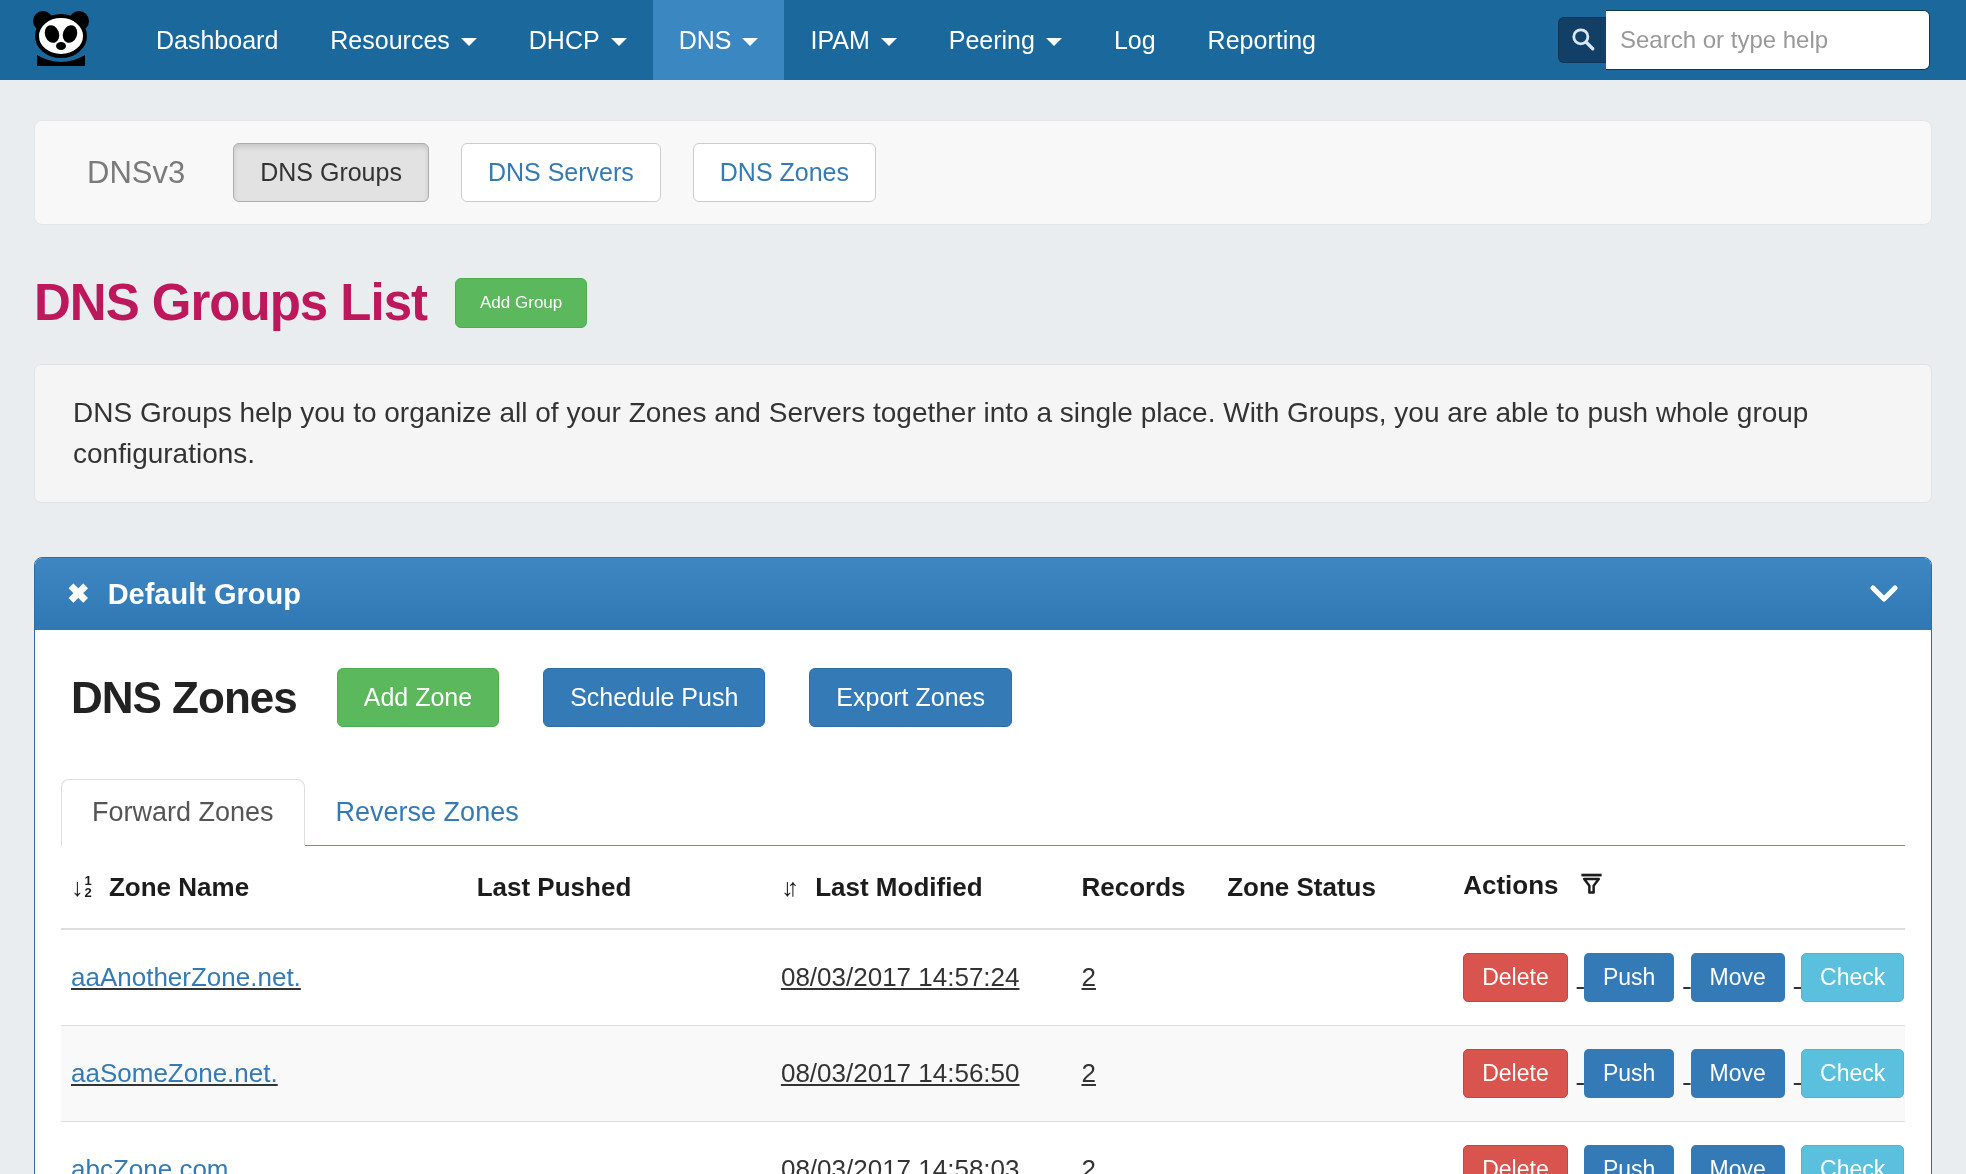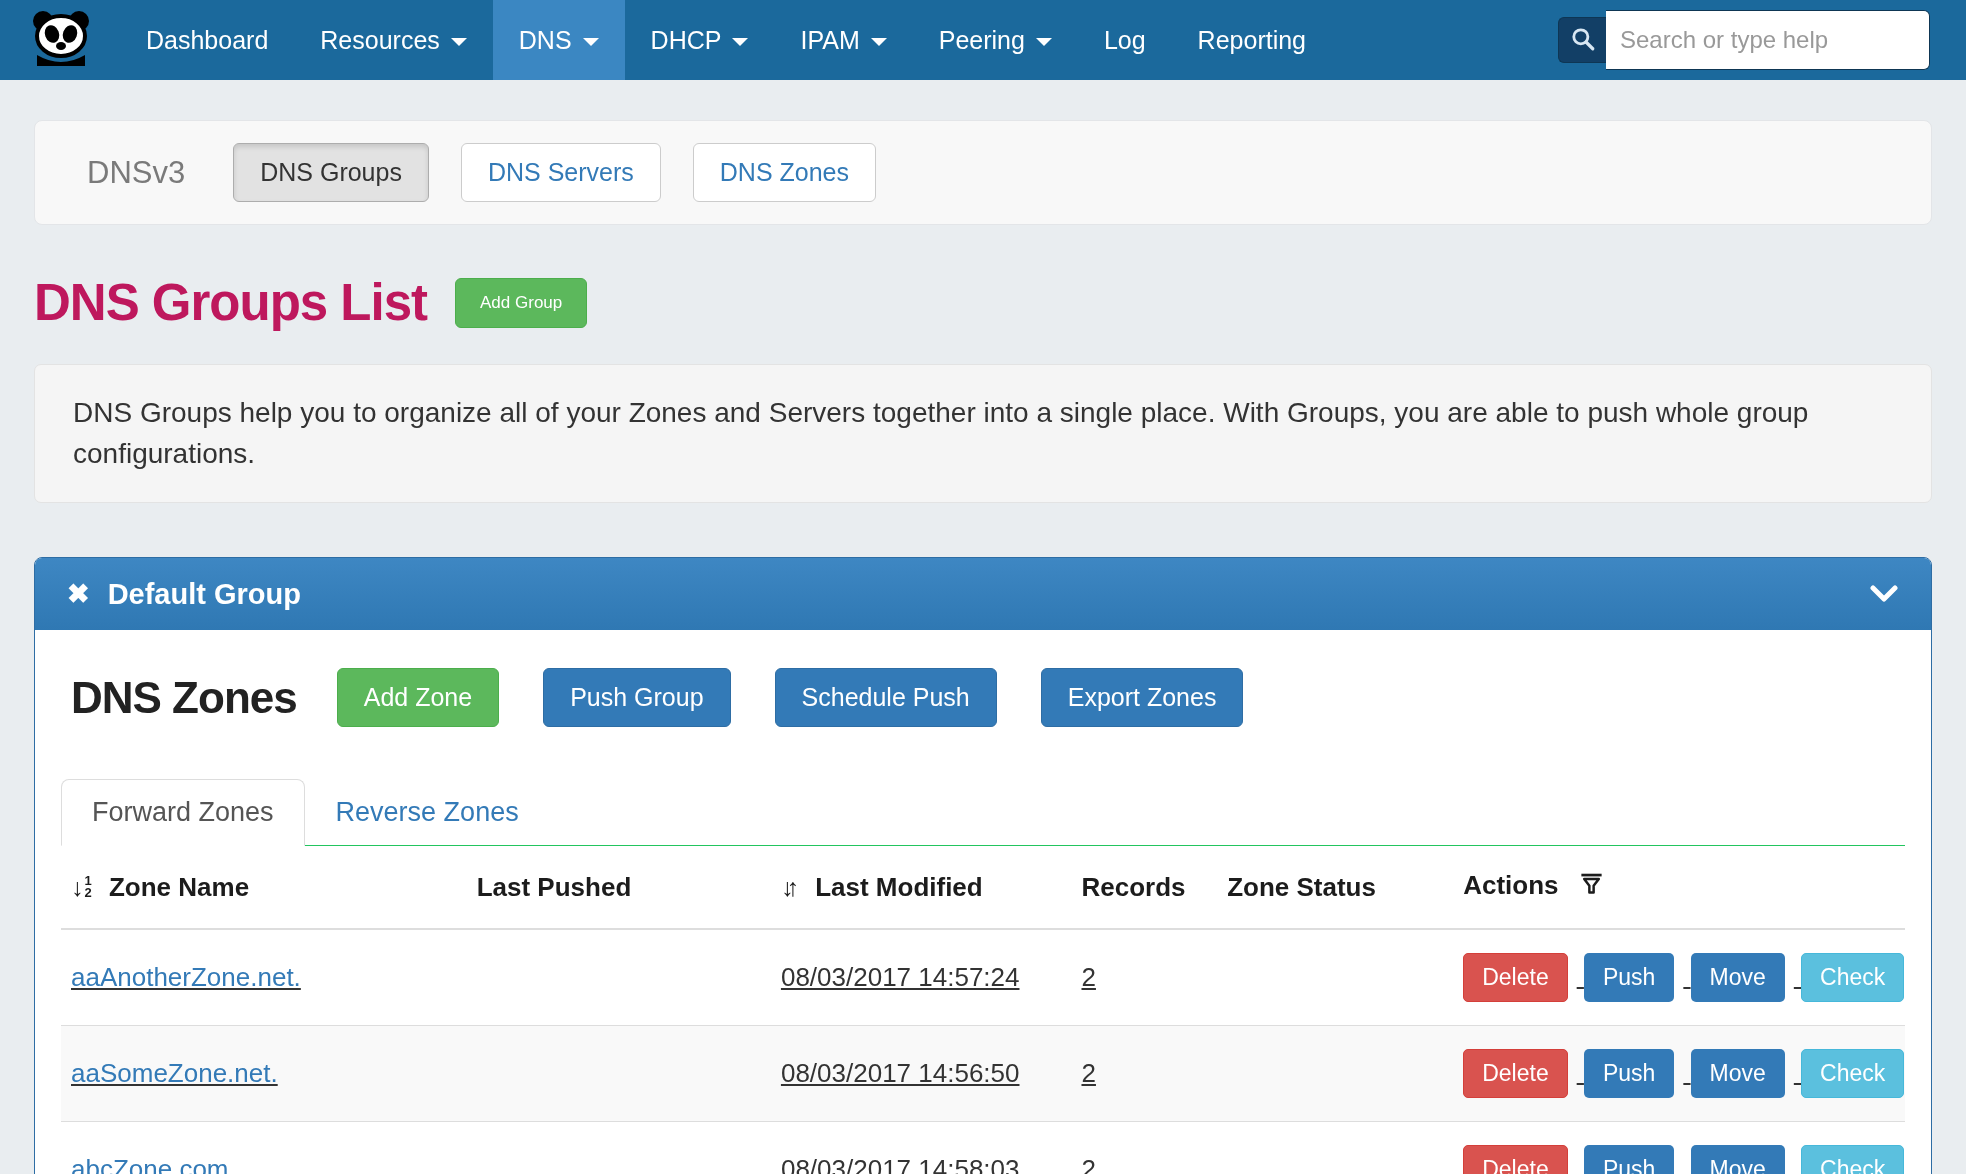--- a/index.html
+++ b/index.html
@@ -13,20 +13,21 @@
   button { cursor: pointer; text-align: center; }
 
   
   .navbar {
     height: 80px;
     background: var(--navbar_bg, #1b699c);
     display: flex;
     align-items: stretch;
     padding-left: 30px;
     padding-right: 36px;
+    gap: 10px;
   }
   .brand { display: flex; align-items: center; margin-right: 28px; cursor: pointer; }
   .nav-items { display: flex; align-items: stretch; }
   .nav-item {
     display: flex; align-items: center;
     padding: 0 26px;
     color: #fff; font-size: 25px;
     cursor: pointer; white-space: nowrap;
   }
   .nav-item.active { background: var(--navbar_active, #3b87c2); }
@@ -179,26 +180,26 @@
     </span>
   </div>
   <nav class="nav-items">
     <div class="nav-item">
       <span>Dashboard</span>
     </div>
     <div class="nav-item">
       <span>Resources</span>
       <span class="caret"></span>
     </div>
+    <div class="nav-item">
+      <span>DHCP</span>
+      <span class="caret"></span>
+    </div>
     <div class="nav-item active">
       <span>DNS</span>
-      <span class="caret"></span>
-    </div>
-    <div class="nav-item">
-      <span>DHCP</span>
       <span class="caret"></span>
     </div>
     <div class="nav-item">
       <span>IPAM</span>
       <span class="caret"></span>
     </div>
     <div class="nav-item">
       <span>Peering</span>
       <span class="caret"></span>
     </div>
@@ -246,21 +247,20 @@
       <svg width="30" height="18" viewBox="0 0 30 18">
         <polyline points="4,3 15,14 26,3" fill="none" stroke="#fff" stroke-width="5" stroke-linecap="round" stroke-linejoin="round"></polyline>
       </svg>
     </span>
   </div>
 
   <div class="panel-body">
     <div class="zones-head">
       <h2 class="zones-title">DNS Zones</h2>
       <button class="zbtn btn-success" style="margin-left:40px;">Add Zone</button>
-      <button class="zbtn btn-primary">Push Group</button>
       <button class="zbtn btn-primary">Schedule Push</button>
       <button class="zbtn btn-primary">Export Zones</button>
     </div>
 
     <div class="tabs">
       <div class="tab active">
         <span>Forward Zones</span>
       </div>
       <div class="tab link">
         <span>Reverse Zones</span>

